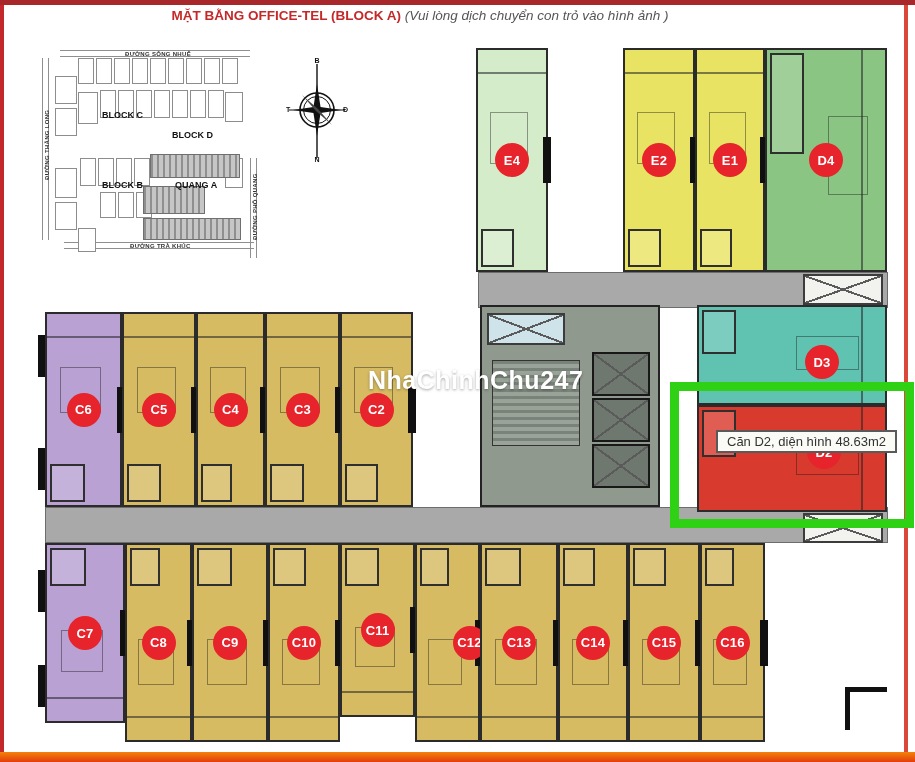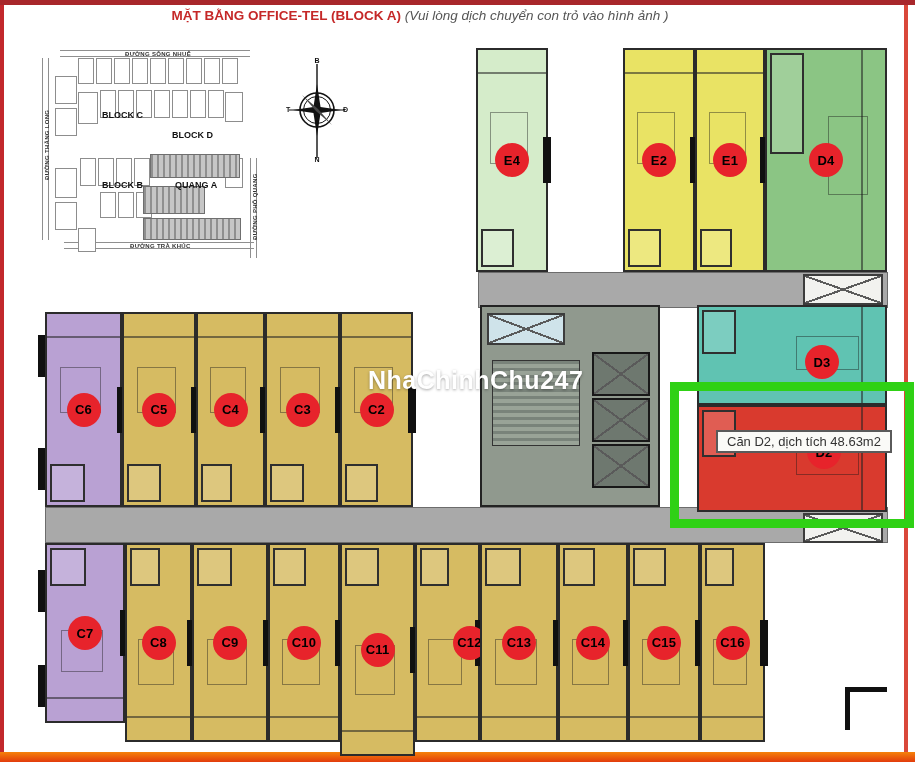--- a/index.html
+++ b/index.html
@@ -11,21 +11,21 @@
   #frame-left{left:0;top:5px;width:4px;height:757px;background:#c2282c;}
   #frame-right{left:904px;top:5px;width:4px;height:748px;background:#d9483a;}
   #frame-bottom{left:0;top:752px;width:915px;height:10px;background:linear-gradient(#f5820a,#e23c0c);}
   
   #titlebar{left:30px;top:8px;width:780px;text-align:center;font-size:13.5px;white-space:nowrap;}
   #titlebar .t{color:#c52828;font-weight:bold;}
   #titlebar .s{color:#555;font-style:italic;}
   
   .unit{position:absolute;box-sizing:border-box;border:2px solid #2b2b2b;}
   .circle{position:absolute;width:34px;height:34px;border-radius:50%;background:#e7232b;
-          color:#000000;font-weight:bold;font-size:13px;display:flex;align-items:center;
+          color:#ffffff;font-weight:bold;font-size:13px;display:flex;align-items:center;
           justify-content:center;letter-spacing:.2px;}
   .corridor{position:absolute;background:#a9a9a9;border:1px solid #6c6c6c;box-sizing:border-box;}
   .core{position:absolute;background:#90998e;border:2px solid #232323;box-sizing:border-box;}
   .stairs{position:absolute;background:repeating-linear-gradient(180deg,#79837a 0 3px,#99a397 3px 7px);
           border:1px solid #333;box-sizing:border-box;}
   .hx{position:absolute;box-sizing:border-box;border:2px solid #3c3c3c;background-color:#f2f2ef;
       background-image:
         linear-gradient(to top right, transparent calc(50% - 1px), #5a5a5a calc(50% - 1px), #5a5a5a calc(50% + 1px), transparent calc(50% + 1px)),
         linear-gradient(to bottom right, transparent calc(50% - 1px), #5a5a5a calc(50% - 1px), #5a5a5a calc(50% + 1px), transparent calc(50% + 1px));}
   .hx.blue{background-color:#cfe3ea;}
@@ -240,21 +240,21 @@
         <div class="tab" style="right: -5px; top: 50%; margin-top: -23px; width: 8px; height: 46px;"></div>
         <div class="circle" style="left: calc(50% - 17px); top: calc(50% - 17px);">C9</div>
       </div>
       <div class="unit" style="left: 268px; top: 543px; width: 72px; height: 199px; background: rgb(214, 187, 98);">
         <div class="bath" style="top: 3px; left: 3px; width: 48%; height: 38px;"></div>
         <div class="balc" style="bottom: 22px; left: 0px; right: 0px; height: 2px;"></div>
         <div class="bed" style="bottom: 28%; left: 18%; width: 56%; height: 24%;"></div>
         <div class="tab" style="right: -5px; top: 50%; margin-top: -23px; width: 8px; height: 46px;"></div>
         <div class="circle" style="left: calc(50% - 17px); top: calc(50% - 17px);">C10</div>
       </div>
-      <div class="unit" style="left: 340px; top: 543px; width: 75px; height: 213px; background: rgb(214, 187, 98);">
+      <div class="unit" style="left: 340px; top: 543px; width: 75px; height: 174px; background: rgb(214, 187, 98);">
         <div class="bath" style="top: 3px; left: 3px; width: 48%; height: 38px;"></div>
         <div class="balc" style="bottom: 22px; left: 0px; right: 0px; height: 2px;"></div>
         <div class="bed" style="bottom: 28%; left: 18%; width: 56%; height: 24%;"></div>
         <div class="tab" style="right: -5px; top: 50%; margin-top: -23px; width: 8px; height: 46px;"></div>
         <div class="circle" style="left: calc(50% - 17px); top: calc(50% - 17px);">C11</div>
       </div>
       <div class="unit" style="left: 415px; top: 543px; width: 65px; height: 199px; background: rgb(214, 187, 98);">
         <div class="bath" style="top: 3px; left: 3px; width: 48%; height: 38px;"></div>
         <div class="balc" style="bottom: 22px; left: 0px; right: 0px; height: 2px;"></div>
         <div class="bed" style="bottom: 28%; left: 18%; width: 56%; height: 24%;"></div>
@@ -286,15 +286,15 @@
         <div class="bath" style="top: 3px; left: 3px; width: 48%; height: 38px;"></div>
         <div class="balc" style="bottom: 22px; left: 0px; right: 0px; height: 2px;"></div>
         <div class="bed" style="bottom: 28%; left: 18%; width: 56%; height: 24%;"></div>
         <div class="tab" style="right: -5px; top: 50%; margin-top: -23px; width: 8px; height: 46px;"></div>
         <div class="circle" style="left: calc(50% - 17px); top: calc(50% - 17px);">C16</div>
       </div>
       <div style="left: 845px; top: 687px; width: 42px; height: 43px; position: absolute; background: rgb(255, 255, 255); border-left: 5px solid rgb(16, 16, 16); border-top: 5px solid rgb(16, 16, 16); box-sizing: border-box;"></div>
     </div>
 
   <div id="highlight-box" style="left: 670px; top: 382px; width: 244px; height: 146px; border-color: rgb(47, 209, 21);"></div>
-  <div id="tooltip" style="left: 716px; top: 430px;">Căn D2, dịch tích 48.63m2</div>
+  <div id="tooltip" style="left: 716px; top: 430px;">Căn D2, diện hình 48.63m2</div>
   <div id="watermark" style="left:368px;top:366px;">NhaChinhChu247</div>
 </div>
 
 </body></html>

